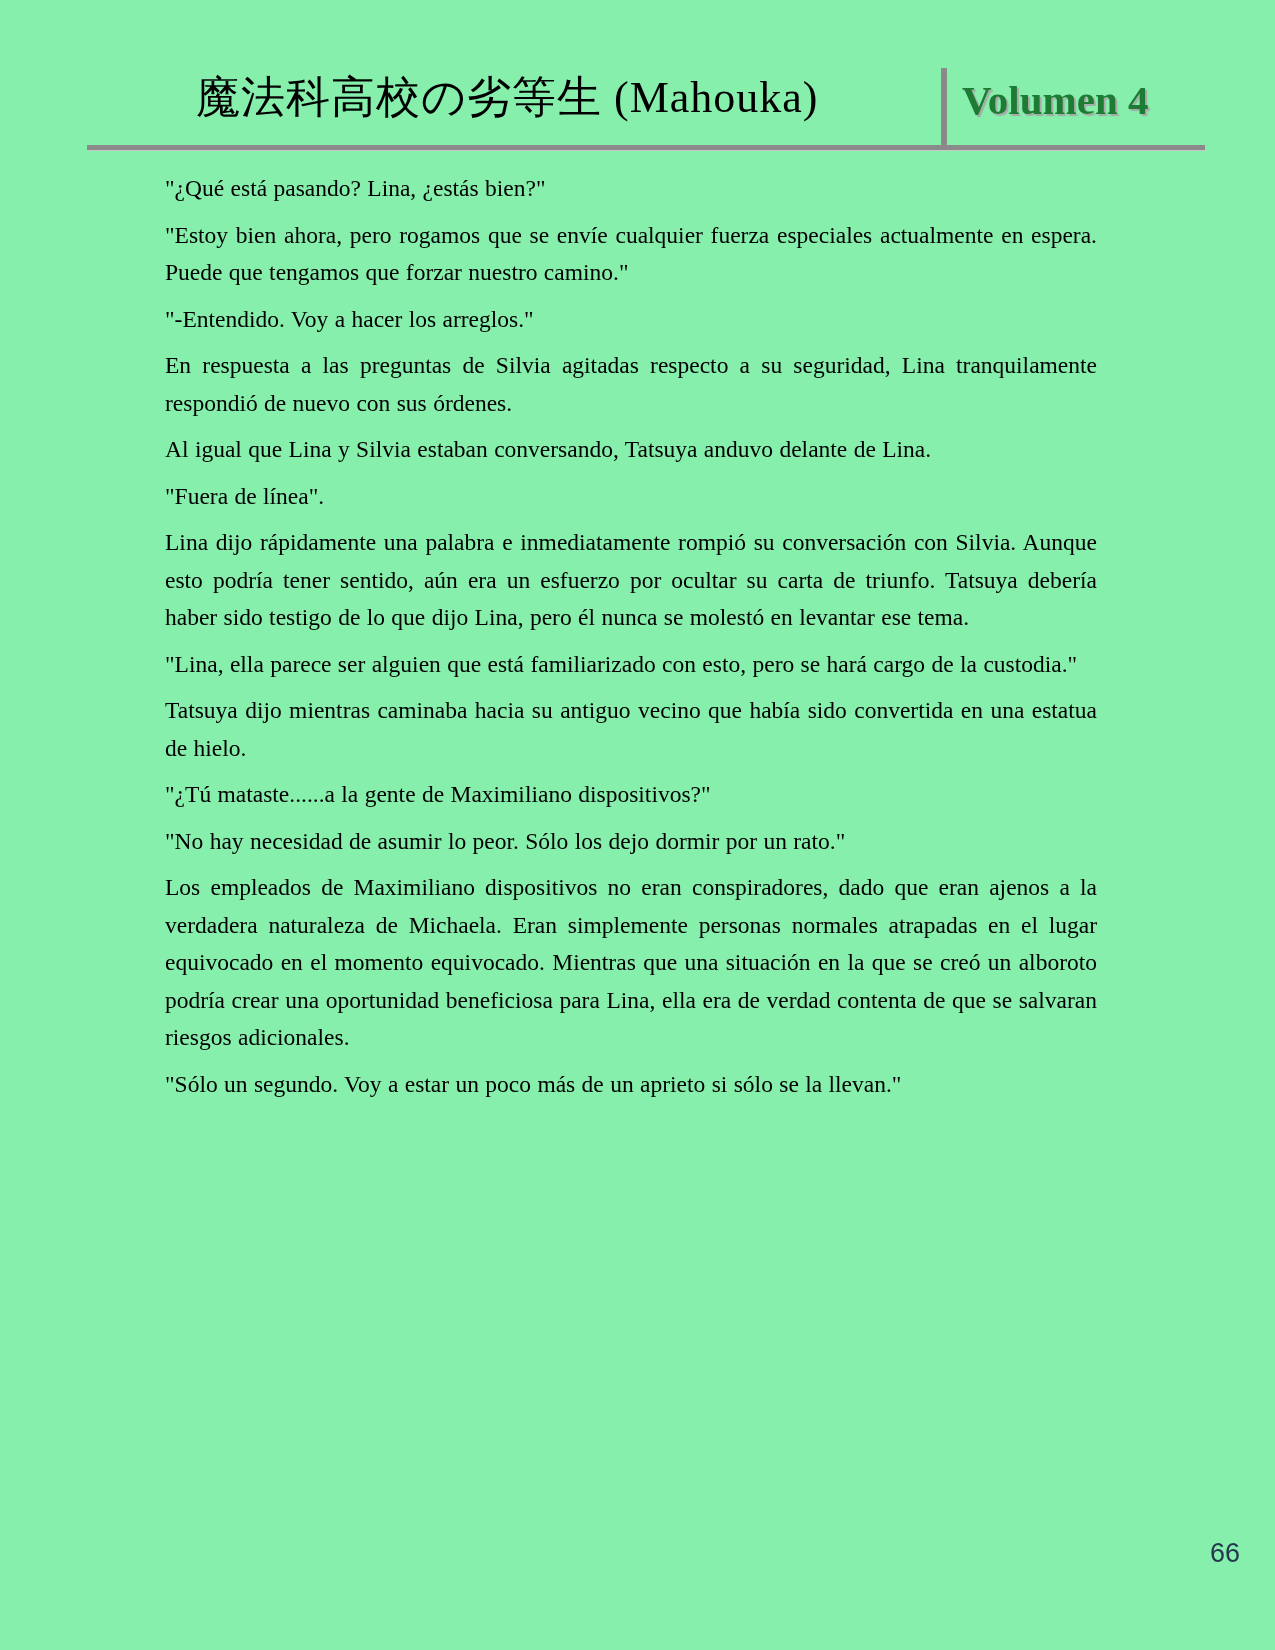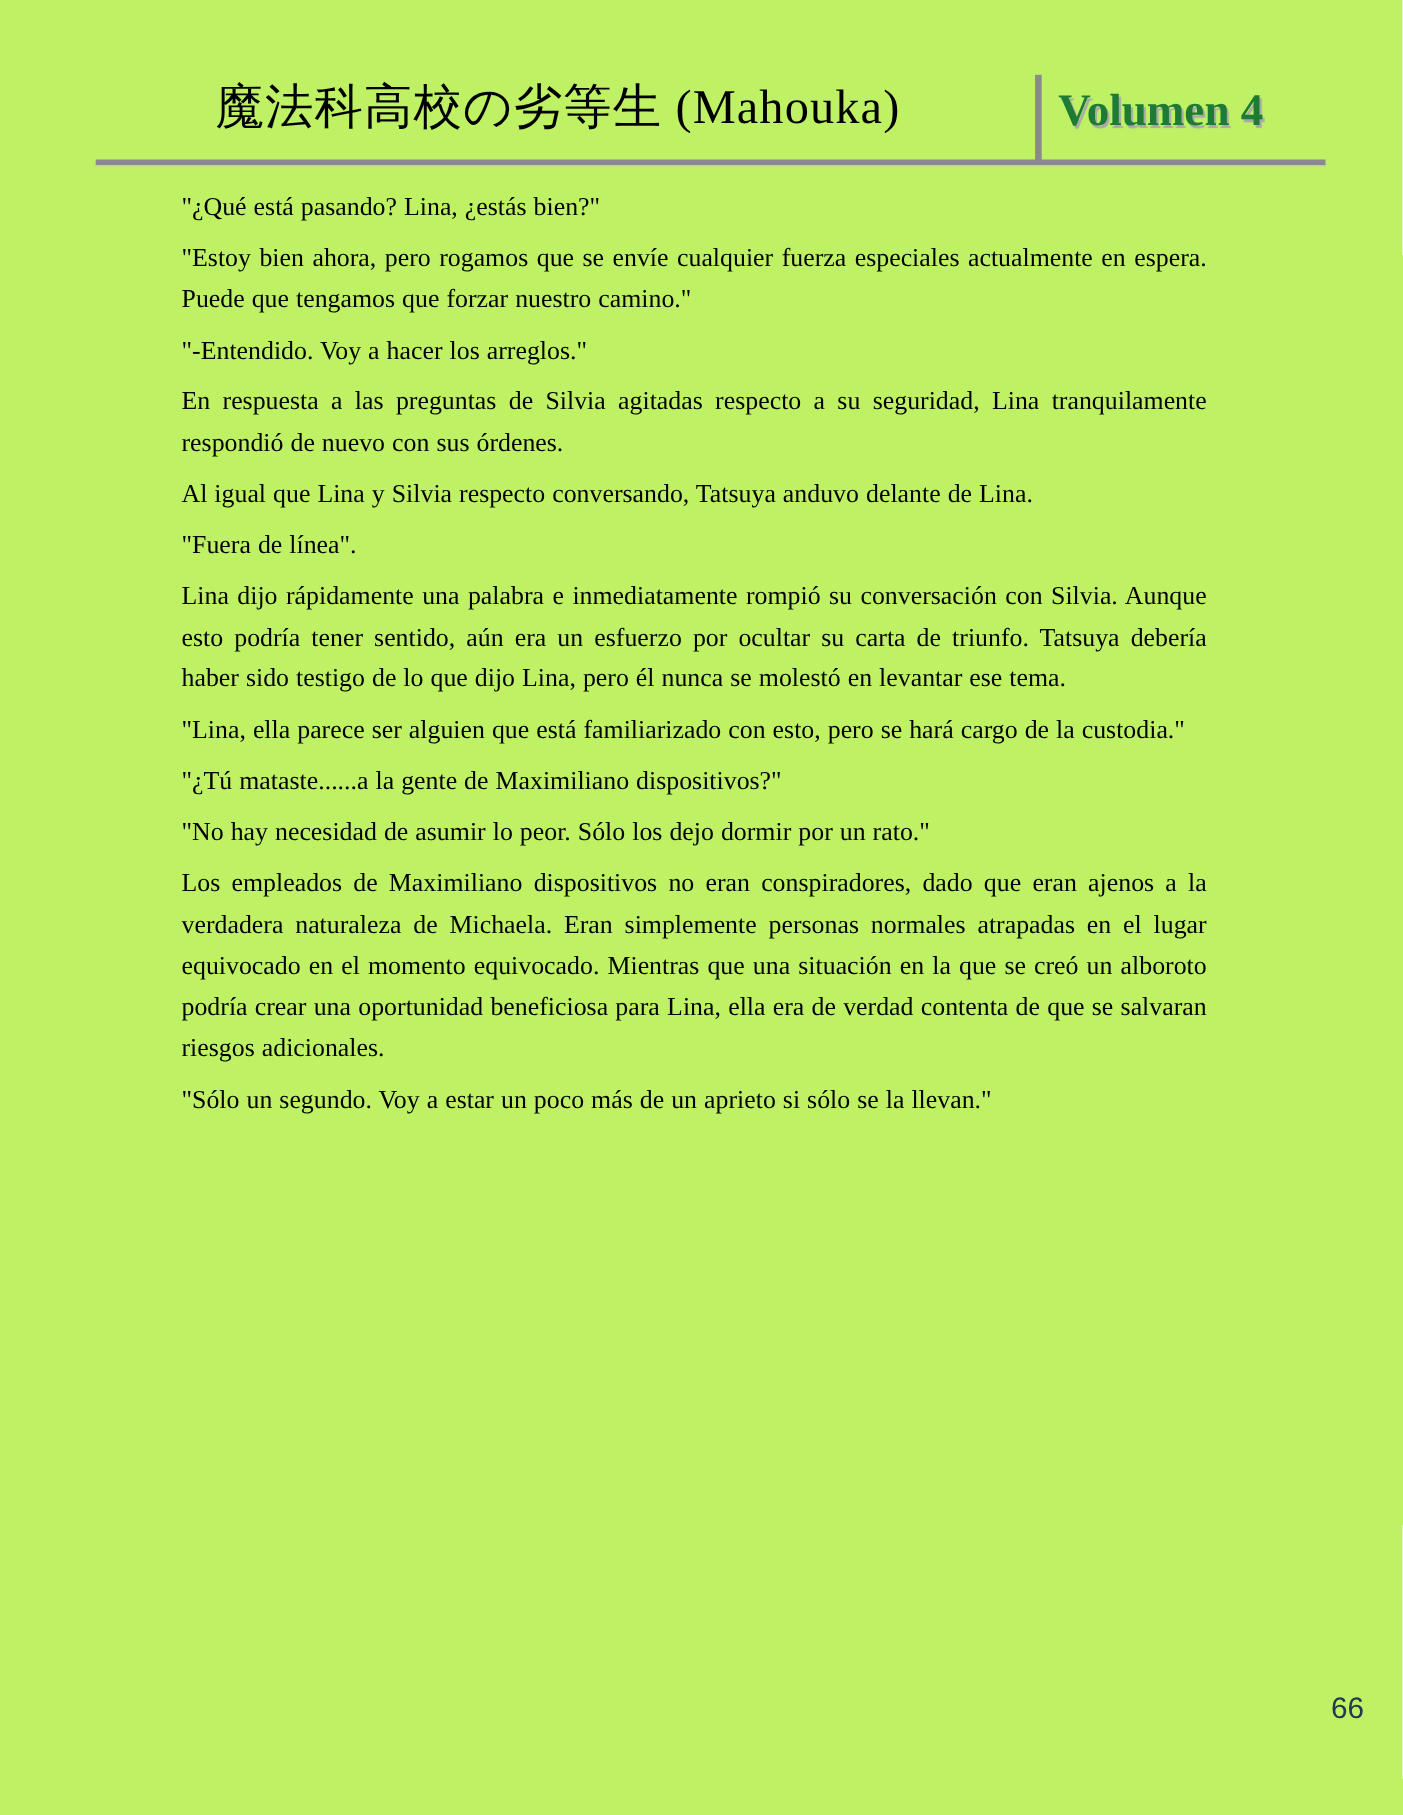--- a/index.html
+++ b/index.html
@@ -4,21 +4,21 @@
 <style>
   html, body {
     margin: 0;
     padding: 0;
     background: #ffffff;
   }
   .page {
     position: relative;
     width: 1275px;
     height: 1650px;
-    background: #bef264;
+    background: #86efac;
     font-family: "Liberation Serif", "DejaVu Serif", serif;
     overflow: hidden;
   }
   
   .header {
     position: absolute;
     left: 0;
     top: 0;
     width: 1275px;
     height: 150px;
@@ -99,24 +99,25 @@
     <span class="volume">Volumen 4</span>
   </header>
 
   <div class="rule"></div>
 
   <main class="body">
     <p class="para">"¿Qué está pasando? Lina, ¿estás bien?"</p>
     <p class="para">"Estoy bien ahora, pero rogamos que se envíe cualquier fuerza especiales actualmente en espera. Puede que tengamos que forzar nuestro camino."</p>
     <p class="para">"-Entendido. Voy a hacer los arreglos."</p>
     <p class="para">En respuesta a las preguntas de Silvia agitadas respecto a su seguridad, Lina tranquilamente respondió de nuevo con sus órdenes.</p>
-    <p class="para">Al igual que Lina y Silvia respecto conversando, Tatsuya anduvo delante de Lina.</p>
+    <p class="para">Al igual que Lina y Silvia estaban conversando, Tatsuya anduvo delante de Lina.</p>
     <p class="para">"Fuera de línea".</p>
     <p class="para">Lina dijo rápidamente una palabra e inmediatamente rompió su conversación con Silvia. Aunque esto podría tener sentido, aún era un esfuerzo por ocultar su carta de triunfo. Tatsuya debería haber sido testigo de lo que dijo Lina, pero él nunca se molestó en levantar ese tema.</p>
     <p class="para">"Lina, ella parece ser alguien que está familiarizado con esto, pero se hará cargo de la custodia."</p>
+    <p class="para">Tatsuya dijo mientras caminaba hacia su antiguo vecino que había sido convertida en una estatua de hielo.</p>
     <p class="para">"¿Tú mataste......a  la gente de Maximiliano dispositivos?"</p>
     <p class="para">"No hay necesidad de asumir lo peor. Sólo los dejo dormir por un rato."</p>
     <p class="para">Los empleados de Maximiliano dispositivos no eran conspiradores, dado que eran ajenos a la verdadera naturaleza de Michaela. Eran simplemente personas normales atrapadas en el lugar equivocado en el momento equivocado. Mientras que una situación en la que se creó un alboroto podría crear una oportunidad beneficiosa para Lina, ella era de verdad contenta de que se salvaran riesgos adicionales.</p>
     <p class="para">"Sólo un segundo. Voy a estar un poco más de un aprieto si sólo se la llevan."</p>
   </main>
 
   <div class="page-number">66</div>
 
 </div>
 

